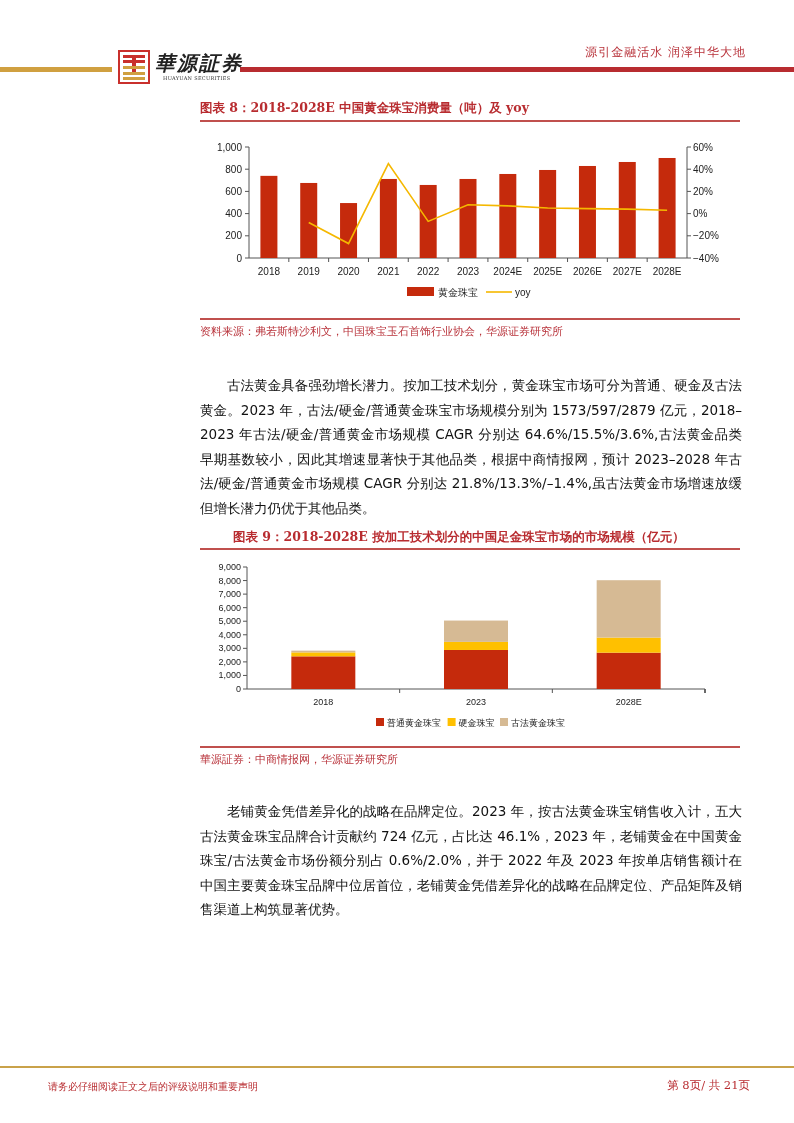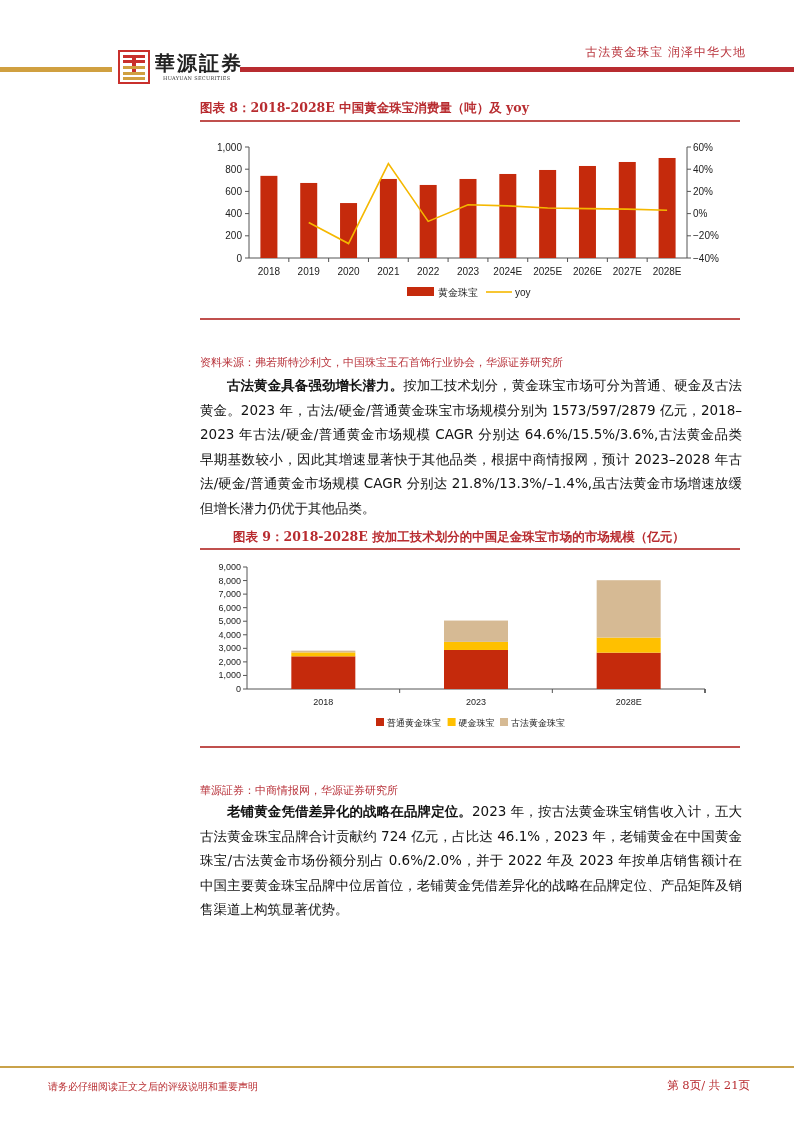--- a/index.html
+++ b/index.html
@@ -3,36 +3,36 @@
 <meta charset="utf-8">
 <style>
   html, body { margin:0; padding:0; background:#fff; }
   body { width:794px; height:1123px; position:relative; overflow:hidden;
          font-family: "DejaVu Sans", "Liberation Sans", sans-serif; color:#000; }
   .abs { position:absolute; }
   .slogan { right:48px; top:44px; font-family:"DejaVu Serif", serif; font-size:12px; color:#b8323a; letter-spacing:1px; }
   .hdr-gold { left:0; top:67px; width:112px; height:5px; background:#d0a040; }
   .hdr-red { left:240px; top:67px; width:554px; height:5px; background:#b82c30; }
   .logo-box { left:118px; top:50px; width:32px; height:34px; }
-  .logo-name { left:155px; top:50px; font-family:"DejaVu Serif", serif; font-weight:bold; font-size:20px; letter-spacing:2px; color:#222; }
+  .logo-name { left:155px; top:50px; font-family:"DejaVu Serif", serif; font-weight:bold; font-size:20px; letter-spacing:2px; color:#222;font-style:italic; }
   .logo-en { left:163px; top:75px; font-family:"DejaVu Serif", serif; font-size:5px; color:#333; letter-spacing:0.3px; }
   .fig-title { left:200px; font-family:"DejaVu Serif", serif; font-weight:bold; font-size:12.5px; color:#b82c30; }
   .fig-rule { left:200px; width:540px; height:2px; background:#c0504d; }
-  .source { left:200px; font-family:"DejaVu Serif", serif; font-size:11px; color:#b8323a;margin-top:31px; }
+  .source { left:200px; font-family:"DejaVu Serif", serif; font-size:11px; color:#b8323a; }
   .para { left:200px; width:542px; font-size:13.5px; line-height:24.5px; text-align:justify; color:#111; }
-  .para b { font-weight:bold; }
+  .para b { font-weight:normal; }
   .chart svg text { font-family: "Liberation Sans", sans-serif; }
   .footer-rule { left:0; top:1066px; width:794px; height:2px; background:#c9a24a; }
   .footer-left { left:48px; top:1080px; font-family:"DejaVu Serif", serif; font-size:10px; color:#b82c30; font-weight:normal; }
   .footer-right { right:44px; top:1078px; font-family:"DejaVu Serif", serif; font-size:11.5px; color:#b82c30; }
 </style>
 </head>
 <body>
 
-<div class="abs slogan">古法黄金珠宝 润泽中华大地</div>
+<div class="abs slogan">源引金融活水 润泽中华大地</div>
 <div class="abs hdr-gold"></div>
 <div class="abs hdr-red"></div>
 <div class="abs logo-box">
   <svg width="32" height="34" viewBox="0 0 32 34">
     <rect x="1" y="1" width="30" height="32" fill="#fff" stroke="#c9302c" stroke-width="2"></rect>
     <rect x="5" y="5" width="22" height="3" fill="#c9302c"></rect>
     <rect x="5" y="10" width="9" height="3" fill="#c9302c"></rect>
     <rect x="18" y="10" width="9" height="3" fill="#c9302c"></rect>
     <rect x="14" y="5" width="4" height="20" fill="#c9302c"></rect>
     <rect x="5" y="16" width="22" height="3" fill="#d0a040"></rect>

